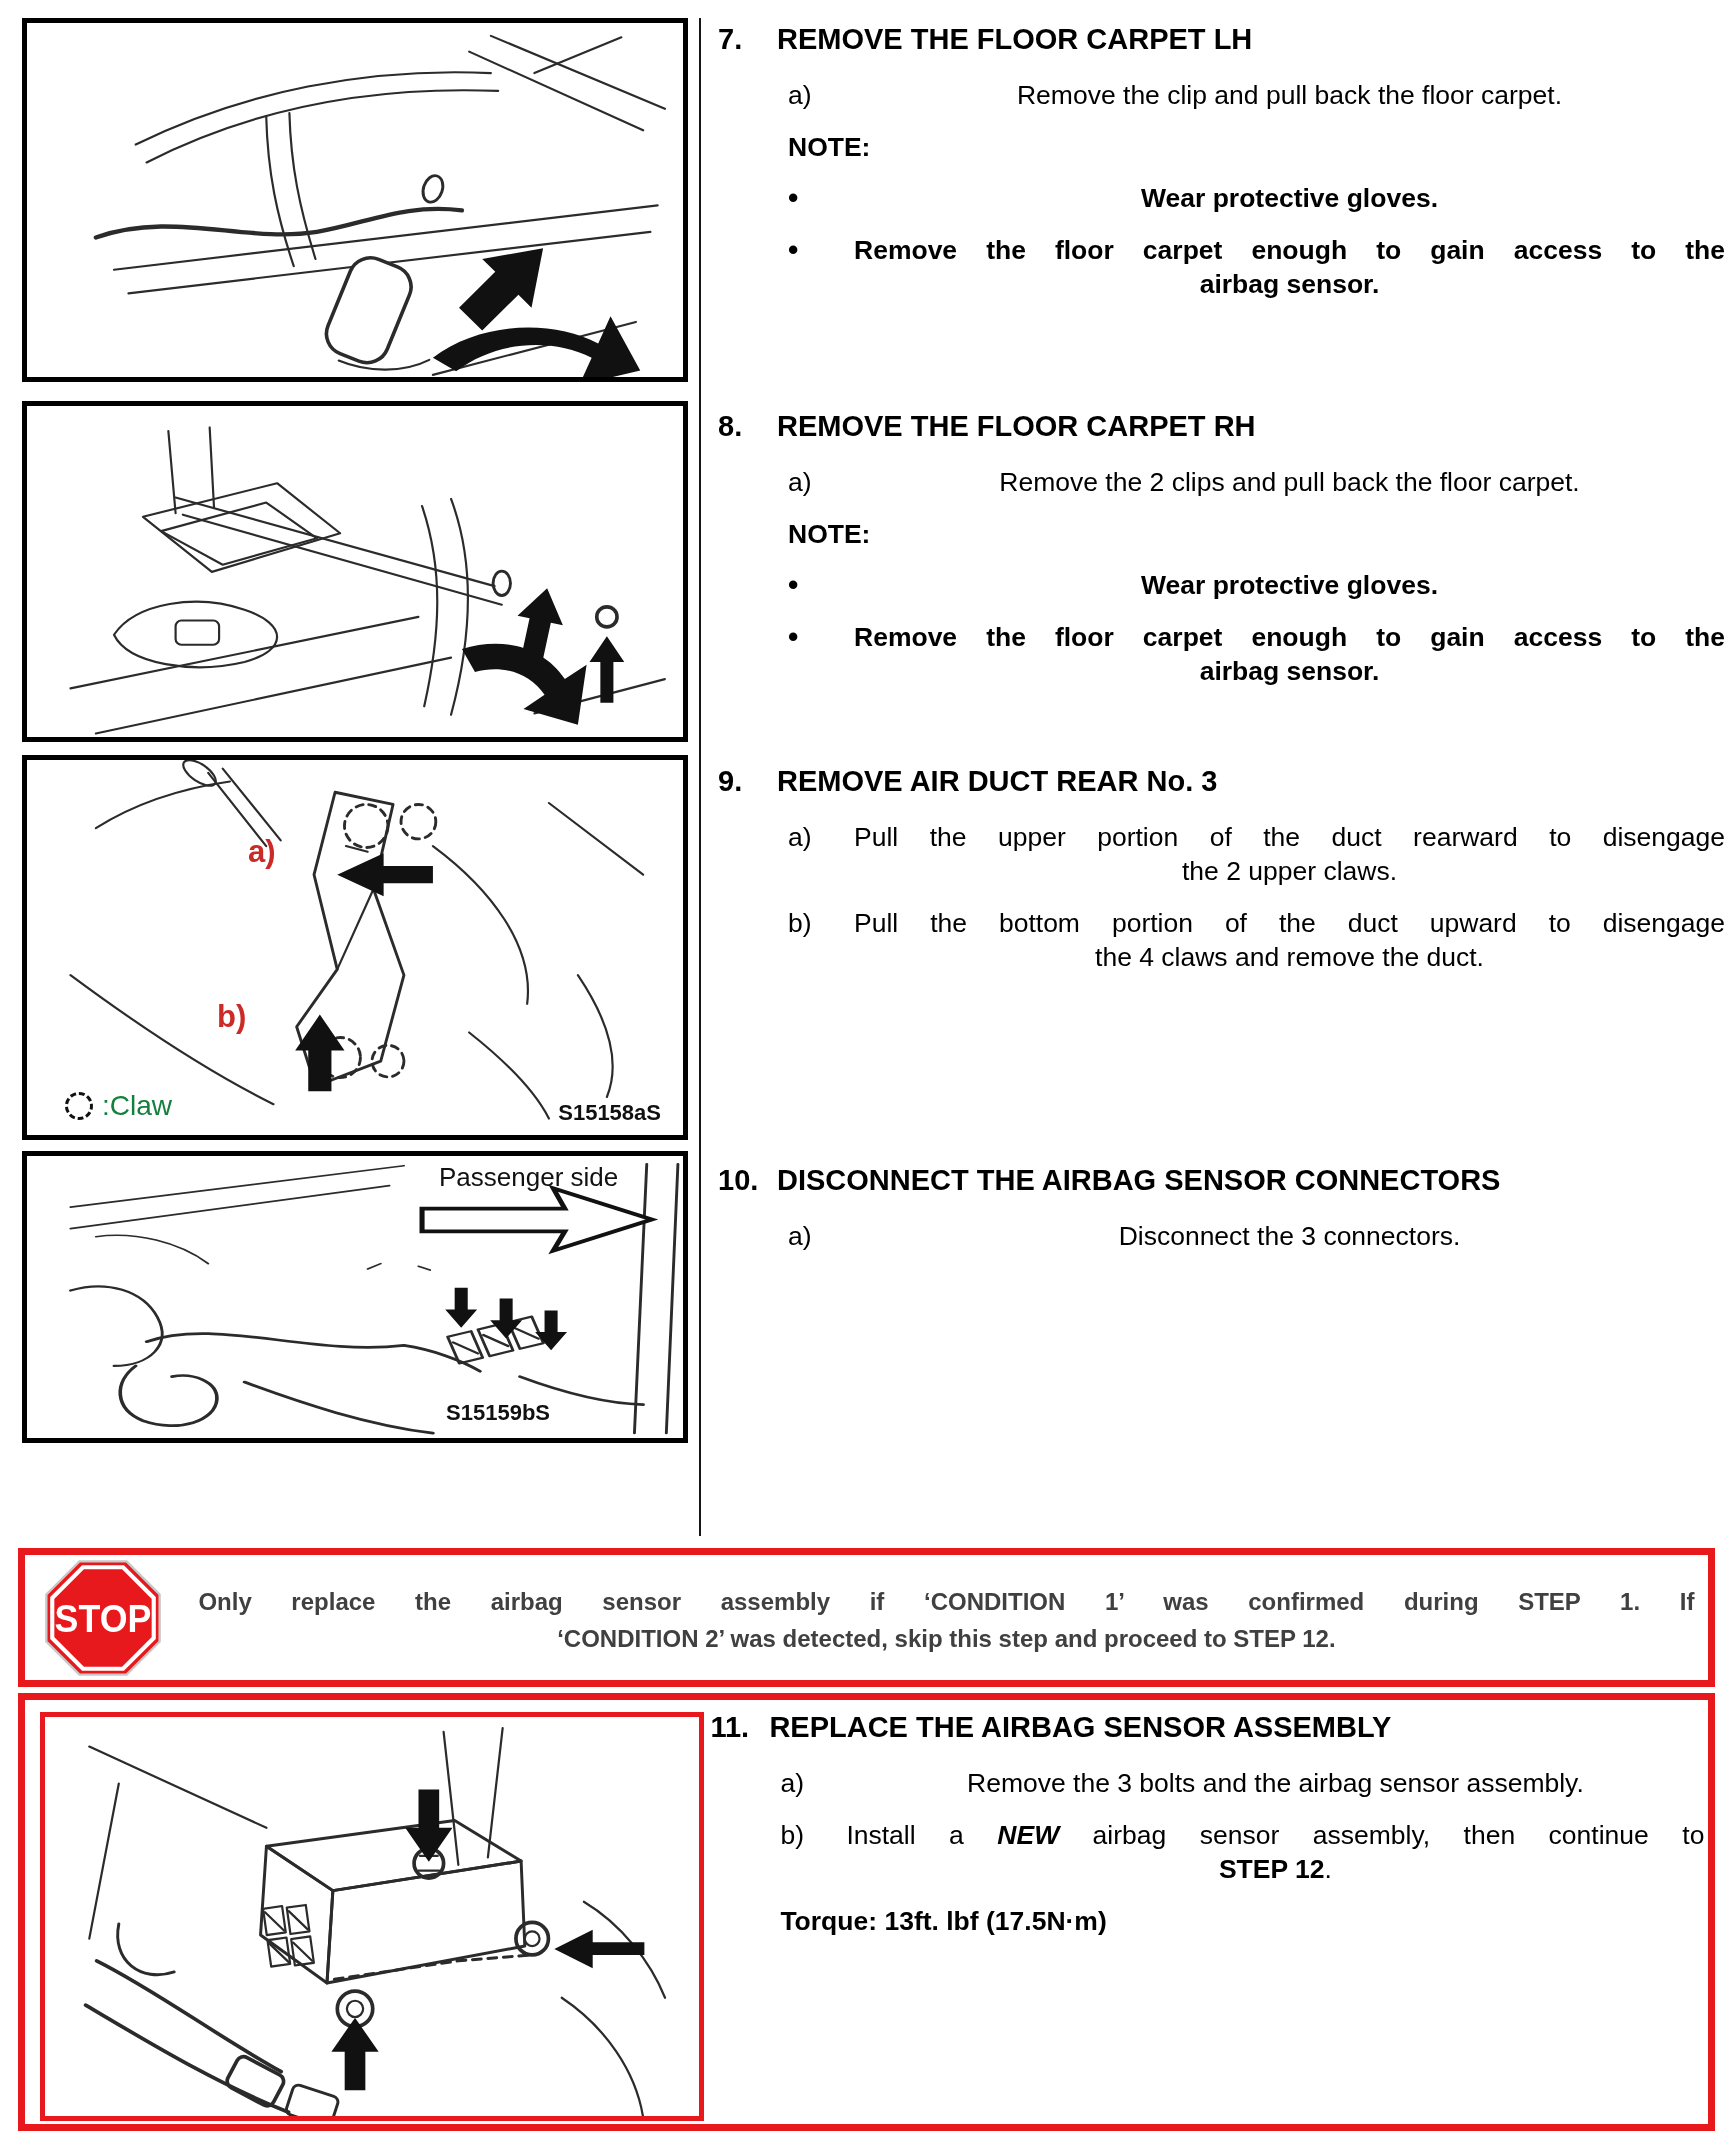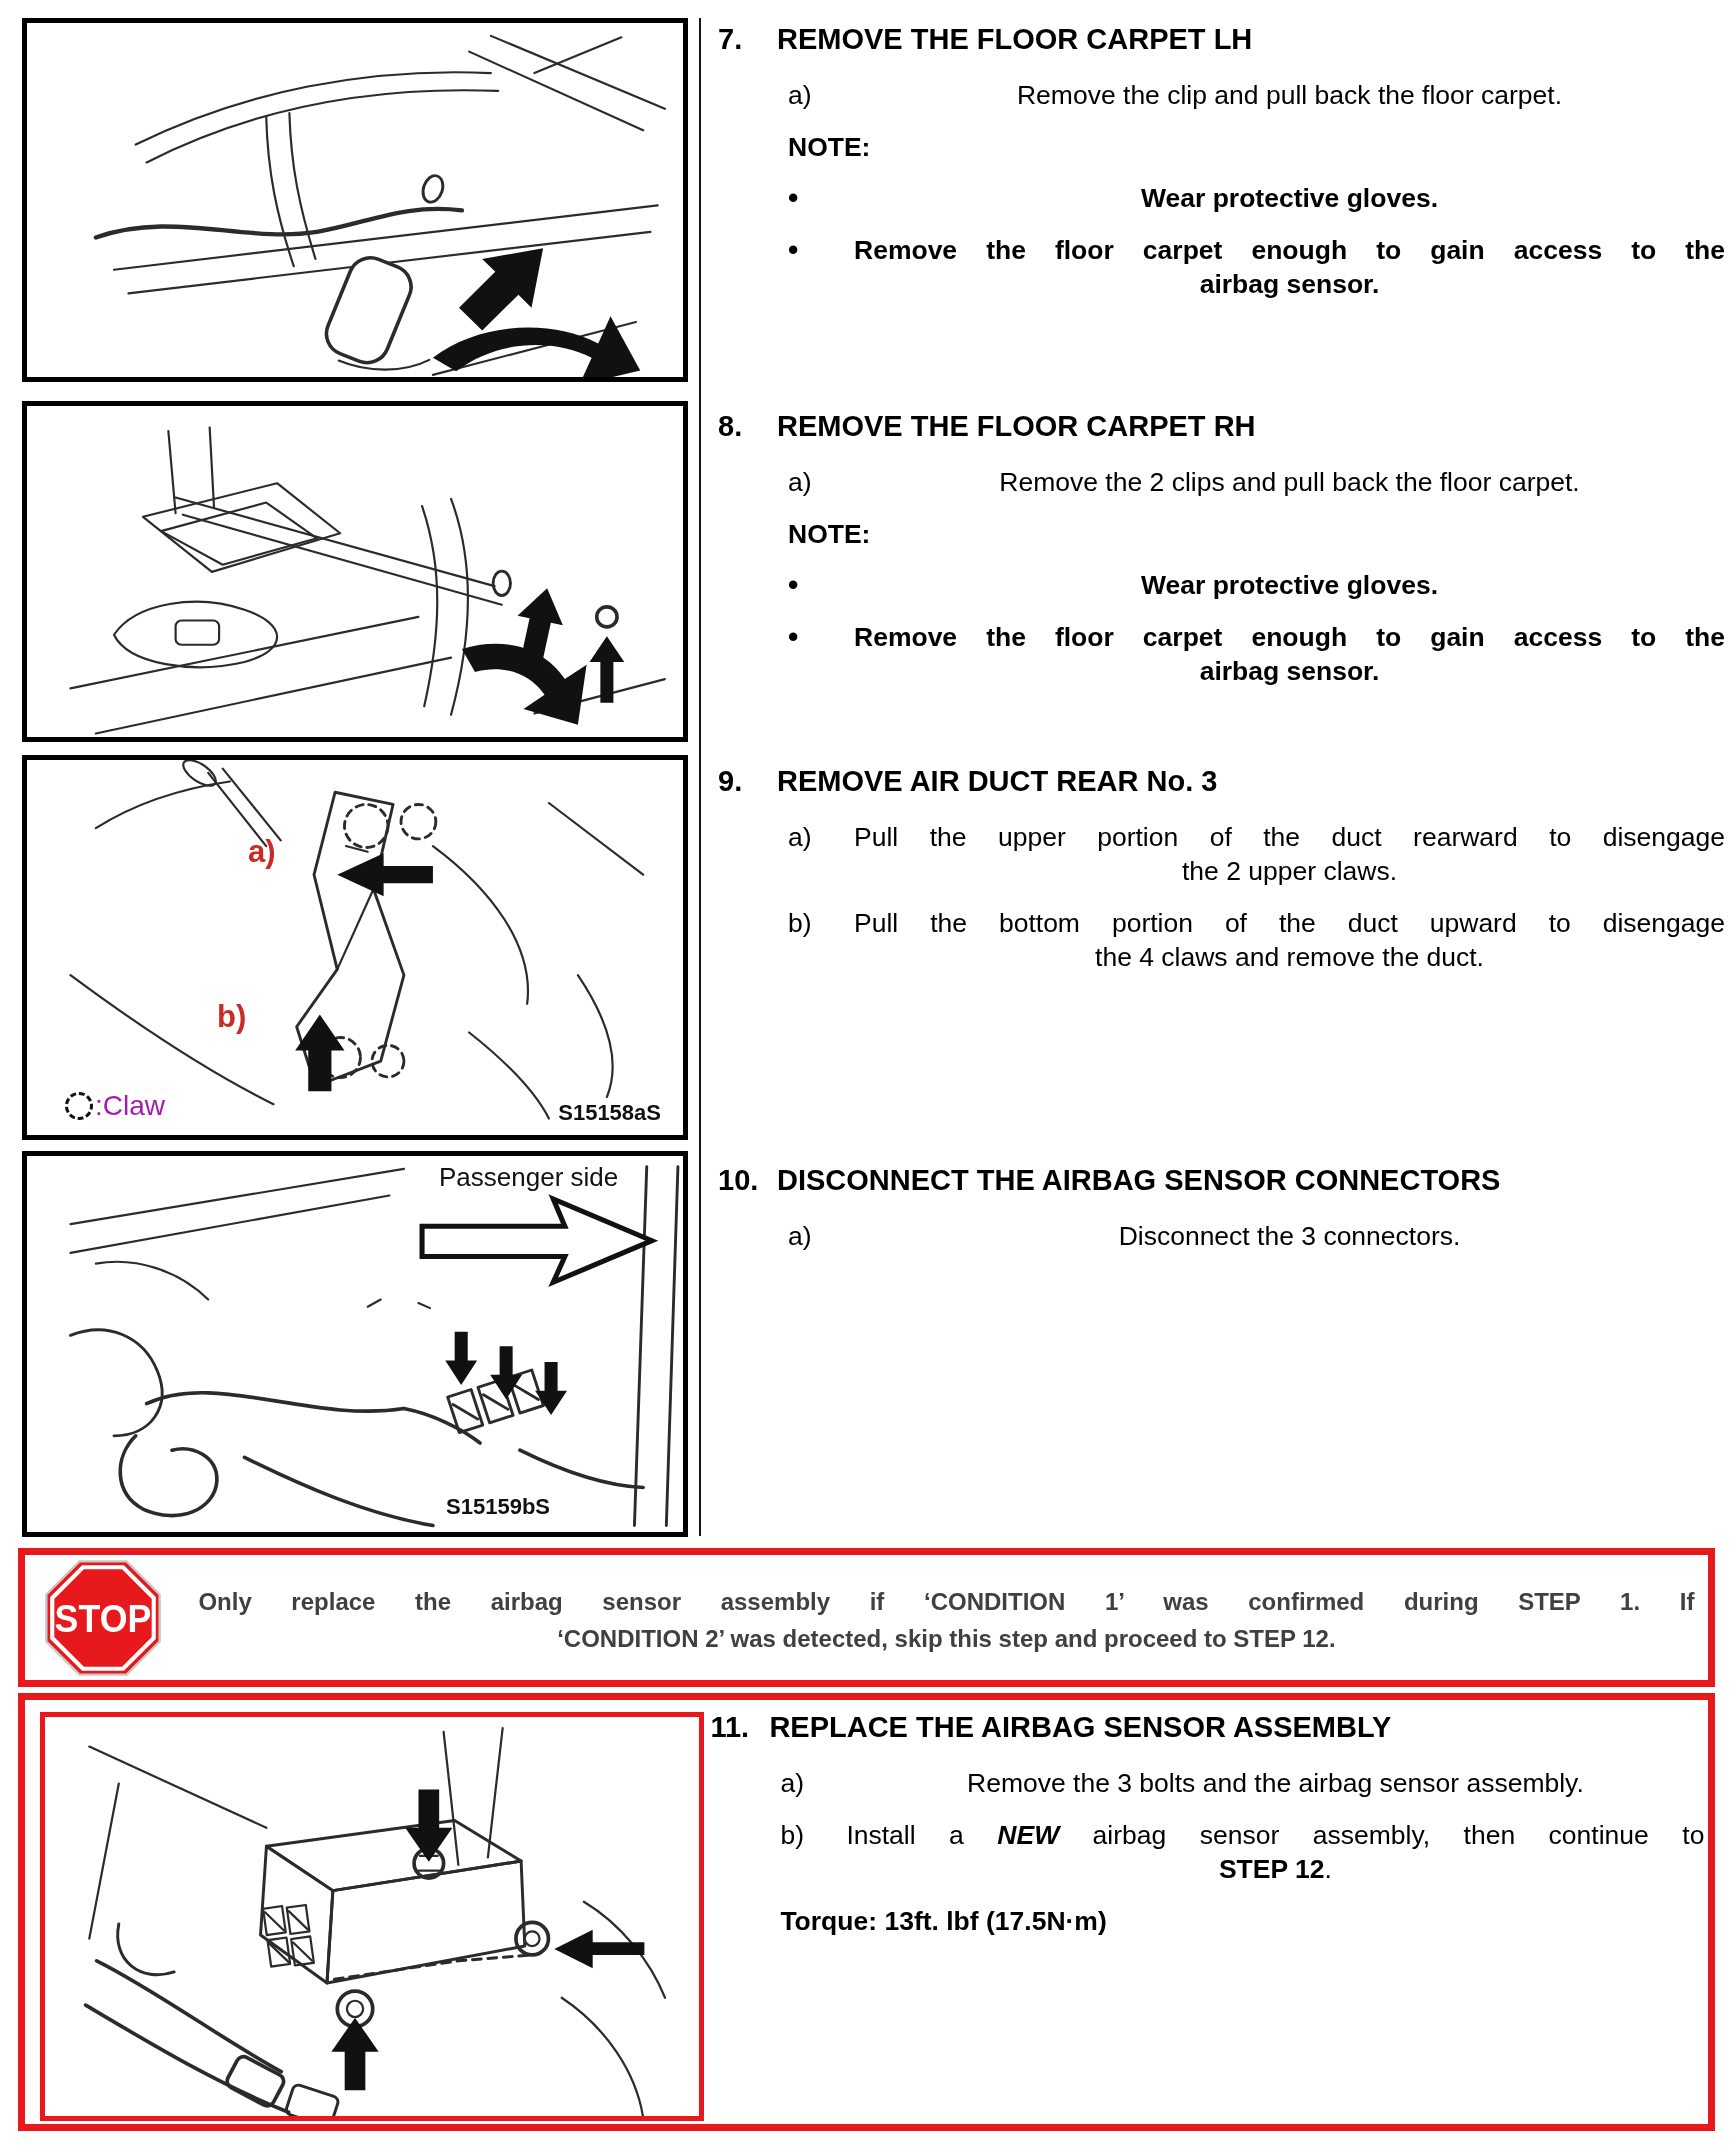--- a/index.html
+++ b/index.html
@@ -9,21 +9,21 @@
   }
   
   .figbox{position:absolute;border:5.9px solid #000;background:#fff;box-sizing:border-box;}
   .figbox svg{position:absolute;left:0;top:0;width:100%;height:100%;}
   .figbox-red{border:5.9px solid #e8191c;}
   .vrule{position:absolute;background:#161616;}
   .fig-overlay{position:absolute;white-space:nowrap;}
   .fig-code{font-weight:bold;font-size:22px;color:#111;margin-top:8px;}
   .fig-caption{font-size:26px;color:#111;}
   .fig-label-red{font-weight:bold;font-size:31px;color:#cb2b27;}
-  .claw-legend{display:flex;align-items:center;gap:2px;font-size:28px;color:#a21caf;}
+  .claw-legend{display:flex;align-items:center;gap:9px;font-size:28px;color:#15803d;}
   .dashed-circle{width:28px;height:28px;border:3.7px dashed #111;border-radius:50%;box-sizing:border-box;display:inline-block;}
   
   .textcol{position:absolute;left:718px;width:1007px;}
   .step-title{display:flex;margin:0 0 22px 0;font-size:29px;line-height:34px;font-weight:bold;}
   .step-num{flex:none;width:59px;}
   .para{display:flex;margin:0 0 17.7px 70px;font-size:26.5px;line-height:34px;}
   .para.bold{font-weight:bold;}
   .sub-label{flex:none;width:66px;}
   .bullet-dot{font-size:29.5px;}
   .body{flex:1 1 auto;min-width:0;}
@@ -124,21 +124,21 @@
     </svg>
     <span class="fig-overlay fig-label-red" style="left:221px;top:74px;">a)</span>
     <span class="fig-overlay fig-label-red" style="left:190px;top:239px;">b)</span>
     <span class="fig-overlay claw-legend" style="left:38px;top:330px;">
       <span class="dashed-circle"></span>
       <span>:Claw</span>
     </span>
     <span class="fig-overlay fig-code" style="right:22px;bottom:8.8px;">S15158aS</span>
   </div>
 
-  <div class="figbox" style="left:22px;top:1151px;width:666px;height:386px;">
+  <div class="figbox" style="left:22px;top:1151px;width:666px;height:292px;">
     <svg viewBox="0 0 905 524" preserveAspectRatio="none">
       <g stroke="#2b2b2b" stroke-width="3" fill="none" stroke-linecap="round" stroke-linejoin="round">
         <path d="M855,15 L838,515" stroke-width="4"></path>
         <path d="M898,15 L882,515" stroke-width="4"></path>
         <path d="M60,95 L520,18"></path>
         <path d="M60,135 L500,55"></path>
         <path d="M95,150 C150,140 210,160 250,200"></path>
         <path d="M60,250 C110,230 160,250 180,300 C200,350 170,390 120,390" stroke-width="4"></path>
         <path d="M470,210 L488,200"></path>
         <path d="M540,205 L556,212"></path>

